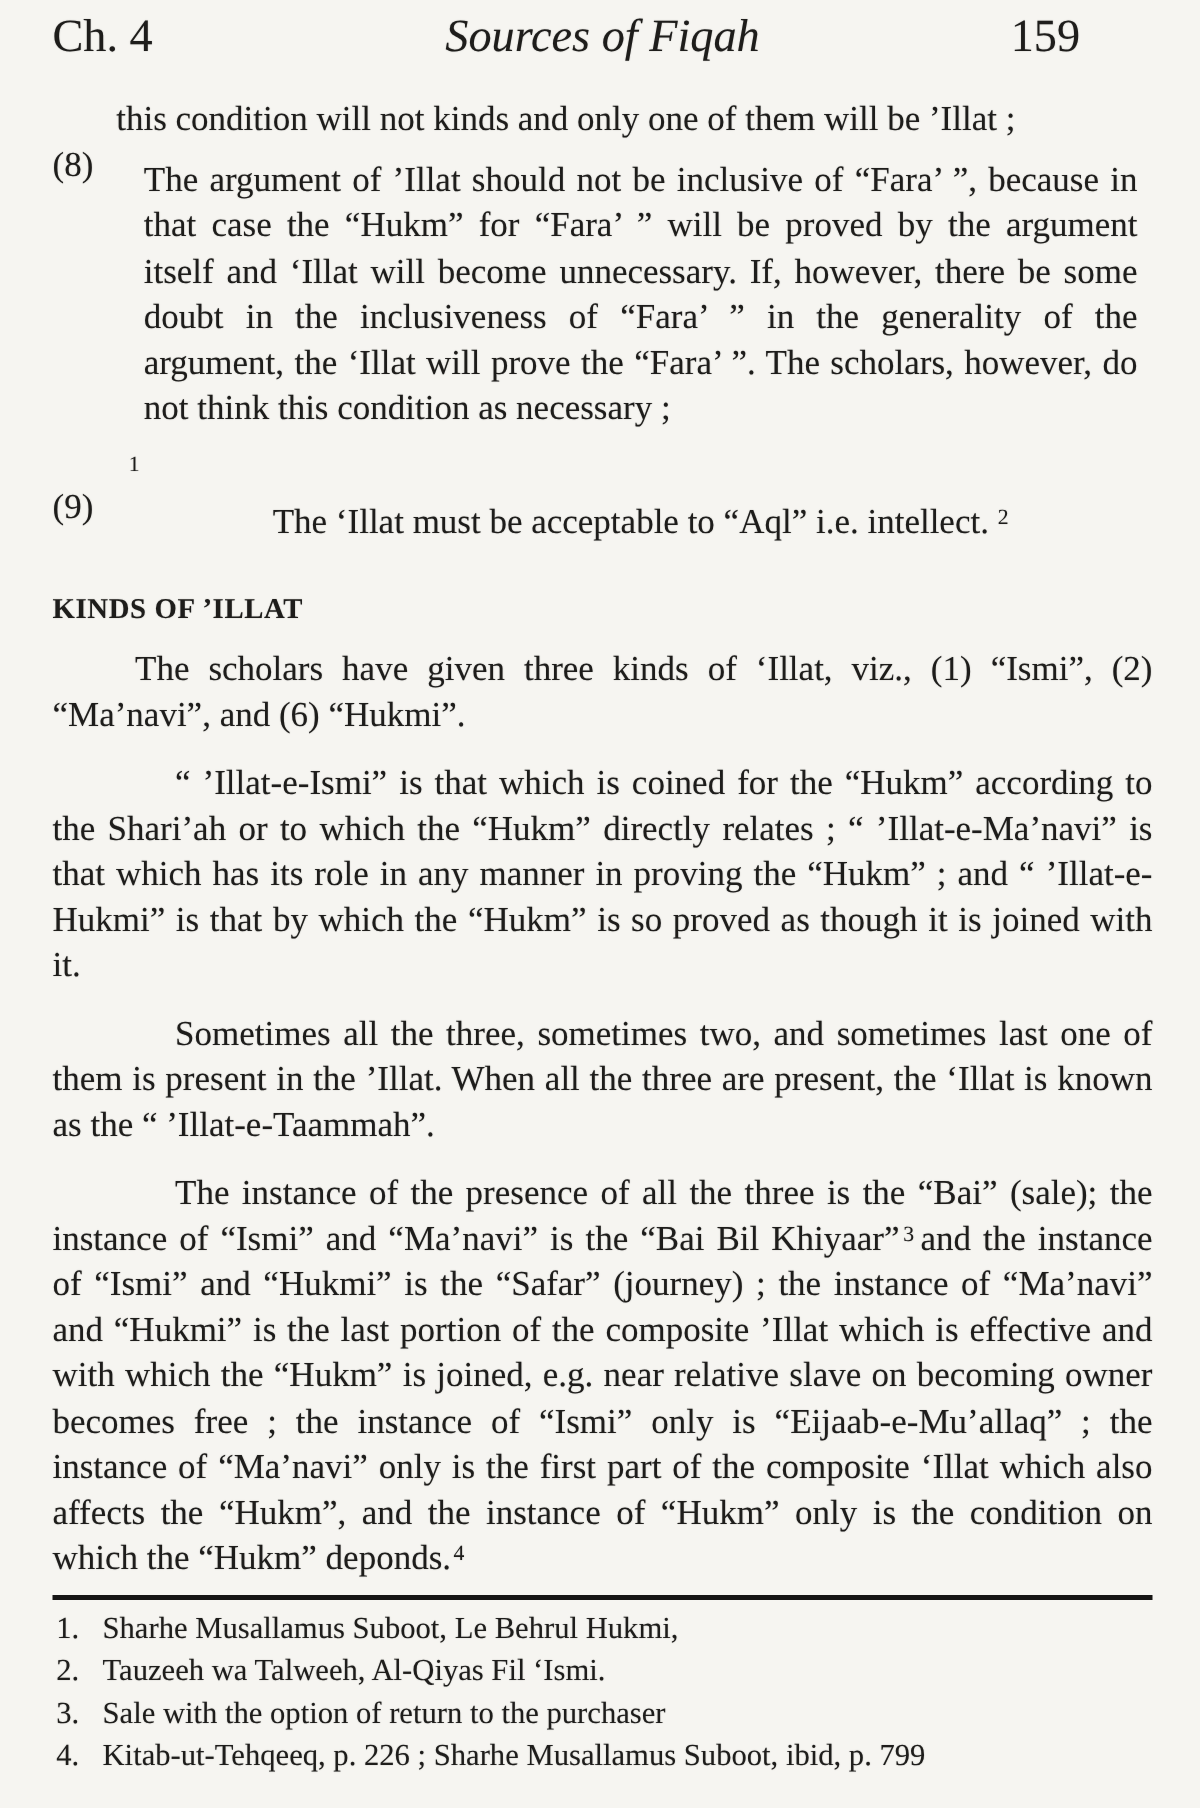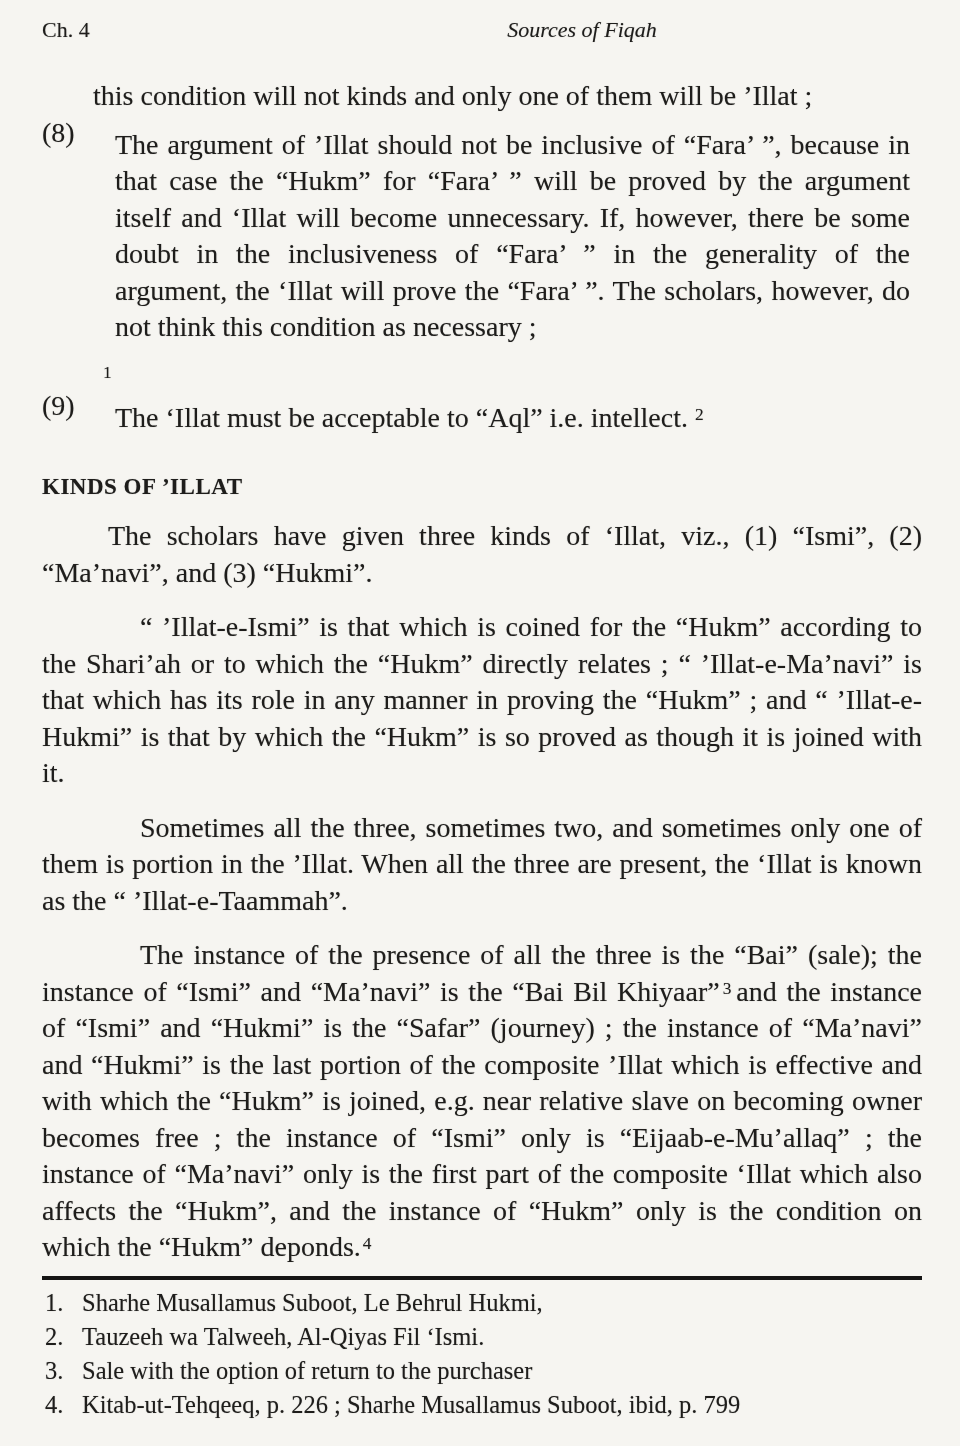--- a/index.html
+++ b/index.html
@@ -12,21 +12,21 @@
     box-sizing: border-box;
     padding: 10px 38px 0 42px;
     font-family: "Liberation Serif", "DejaVu Serif", serif;
     color: #1e1d1b;
     overflow: hidden;
     text-shadow: 0 0 1px rgba(40,40,40,0.38);
   }
   .running-header {
     display: flex;
     align-items: flex-end;
-    font-size: 22px;
+    font-size: 37px;
     line-height: 40px;
   }
   .hdr-chapter { width: 200px; }
   .hdr-title { flex: 1; text-align: center; font-style: italic; }
   .hdr-page { width: 200px; text-align: right; padding-right: 58px; box-sizing: border-box; }
 
   .body-text { font-size: 28px; line-height: 36.5px; }
 
   .intro-line { margin: 28px 0 0 51px; }
 
@@ -80,48 +80,49 @@
   .fn-text { flex: 1; }
 </style>
 </head>
 <body>
 
 <div class="page">
 
   <div class="running-header">
     <span class="hdr-chapter">Ch. 4</span>
     <span class="hdr-title">Sources of Fiqah</span>
+    <span class="hdr-page">159</span>
   </div>
 
   <div class="body-text">
 
     <p class="intro-line">this condition will not kinds and only one of them will be ’Illat ;</p>
 
     <div class="list-item">
       <span class="li-num">(8)</span>
       <div class="li-body">
         <p>The argument of ’Illat should not be inclusive of “Fara’ ”, because in that case the “Hukm” for “Fara’ ” will be proved by the argument itself and ‘Illat will become unnecessary. If, however, there be some doubt in the inclusiveness of “Fara’ ” in the generality of the argument, the ‘Illat will prove the “Fara’ ”. The scholars, however, do not think this condition as necessary ;</p>
         <div class="orphan-ref"><sup class="fnref">1</sup></div>
       </div>
     </div>
 
     <div class="list-item item-9">
       <span class="li-num">(9)</span>
       <div class="li-body">
-        <p style="text-align:left;"><span>The ‘Illat must be acceptable to “Aql” i.e. intellect.</span><sup class="fnref">2</sup></p>
+        <p style="text-align:center;"><span>The ‘Illat must be acceptable to “Aql” i.e. intellect.</span><sup class="fnref">2</sup></p>
       </div>
     </div>
 
     <h2 class="section-heading">KINDS OF ’ILLAT</h2>
 
-    <p class="para first-after-heading indent-sm">The scholars have given three kinds of ‘Illat, viz., (1) “Ismi”, (2) “Ma’navi”, and (3) “Hukmi”.</p>
+    <p class="para first-after-heading indent-sm">The scholars have given three kinds of ‘Illat, viz., (1) “Ismi”, (2) “Ma’navi”, and (6) “Hukmi”.</p>
 
     <p class="para indent-lg">“ ’Illat-e-Ismi” is that which is coined for the “Hukm” according to the Shari’ah or to which the “Hukm” directly  relates ; “ ’Illat-e-Ma’navi” is that which has its role in any manner in proving the “Hukm” ; and “ ’Illat-e-Hukmi” is that by which the “Hukm” is so proved as though it is joined with it.</p>
 
-    <p class="para indent-lg">Sometimes all the three, sometimes two, and sometimes only one of them is portion in the ’Illat. When all the three are present, the ‘Illat is known as the “ ’Illat-e-Taammah”.</p>
+    <p class="para indent-lg">Sometimes all the three, sometimes two, and sometimes last one of them is present in the ’Illat. When all the three are present, the ‘Illat is known as the “ ’Illat-e-Taammah”.</p>
 
     <p class="para indent-lg"><span>The instance of the presence of all the three is the “Bai” (sale); the instance of “Ismi” and “Ma’navi” is the “Bai Bil Khiyaar”</span><sup class="fnref fnref-mid">3</sup><span>and the instance of “Ismi” and “Hukmi” is the “Safar” (journey) ; the instance of “Ma’navi” and “Hukmi” is the last portion of the composite ’Illat which is effective and with which the “Hukm” is joined, e.g. near relative slave on becoming owner becomes free ; the instance of “Ismi” only is “Eijaab-e-Mu’allaq” ; the instance of “Ma’navi” only is the first part of the composite ‘Illat which also affects the “Hukm”, and the instance of “Hukm” only is the condition on which the “Hukm” deponds.</span><sup class="fnref" style="margin-left:2px;">4</sup></p>
 
   </div>
 
   <div class="footnote-rule"></div>
 
   <div class="footnotes">
     <div class="fn">
       <span class="fn-num">1.</span>

